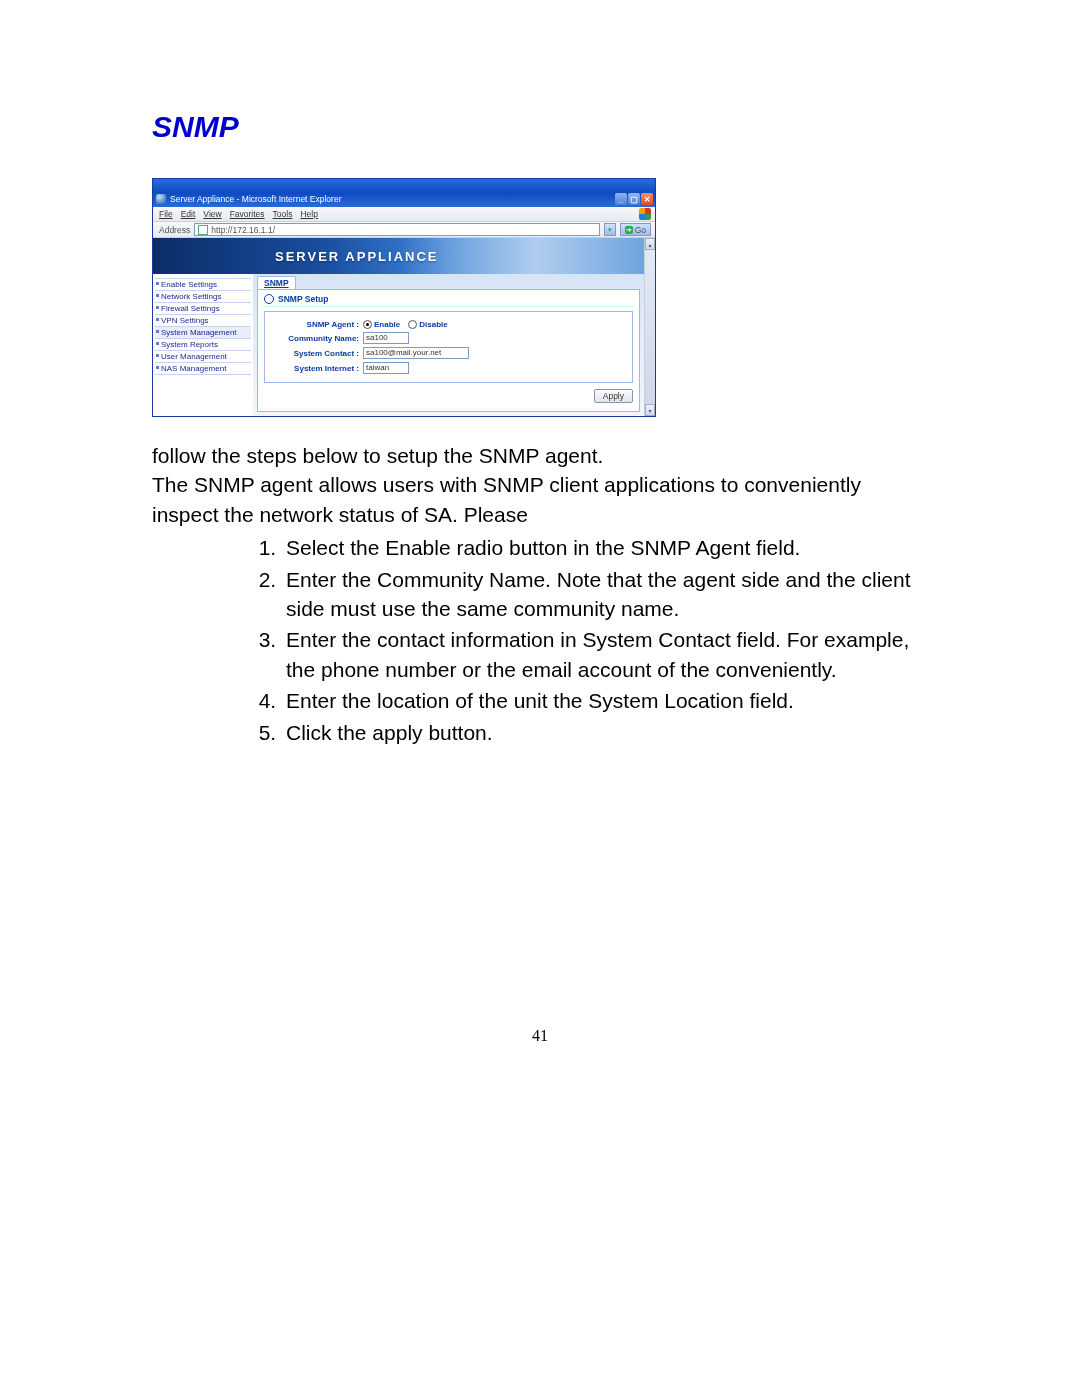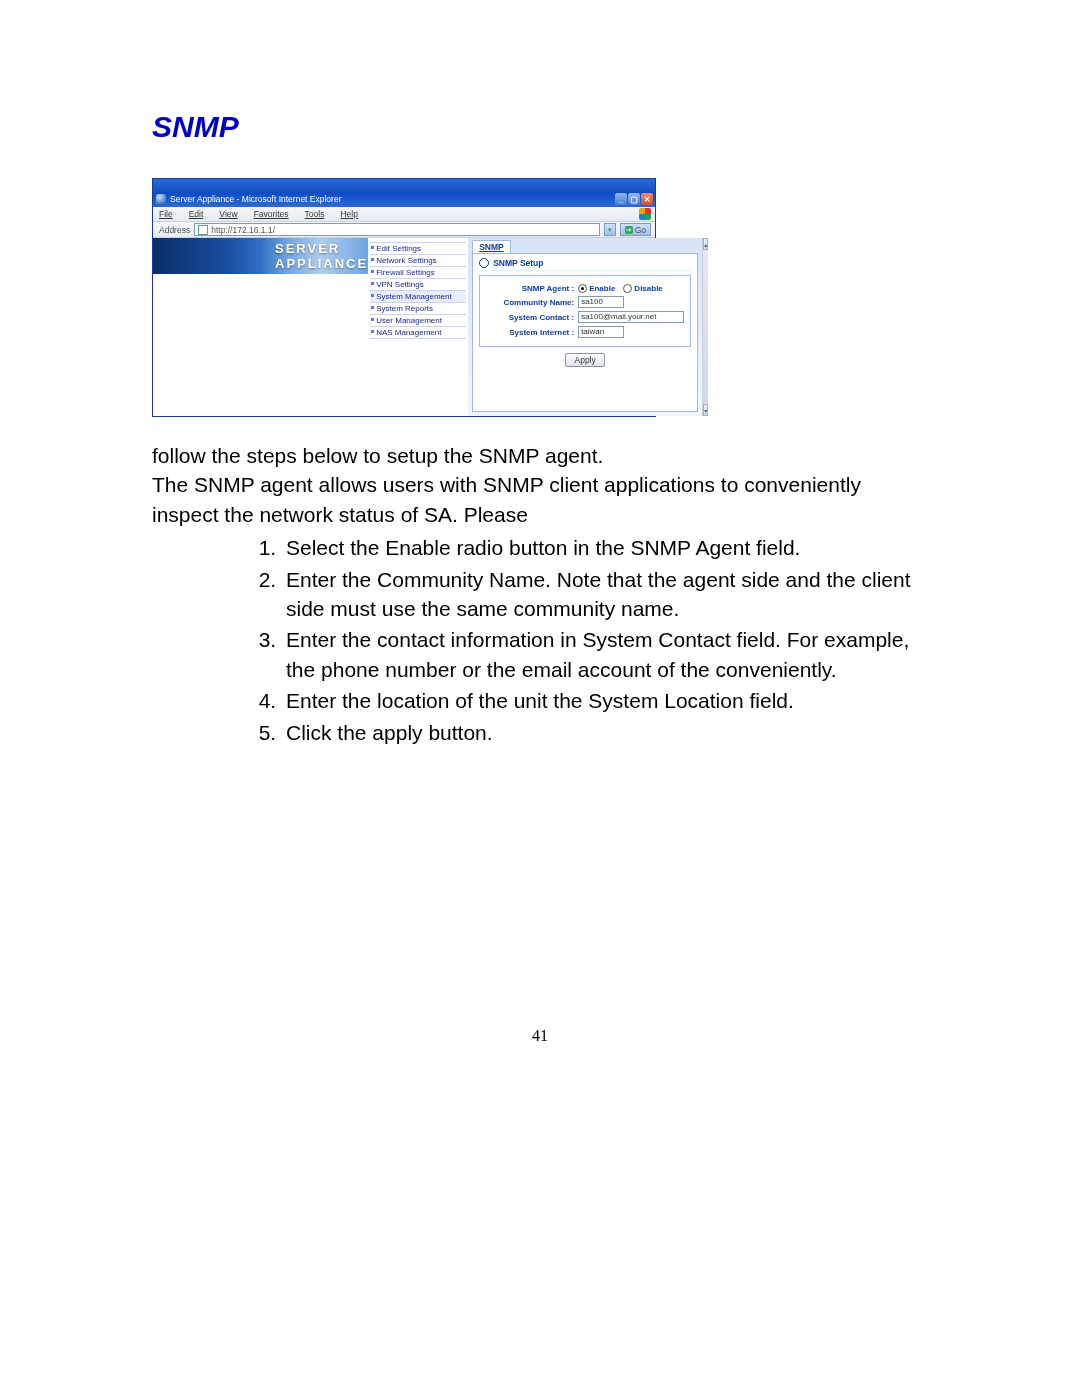--- a/index.html
+++ b/index.html
@@ -44,21 +44,21 @@
   .ie-title-left { display:flex; align-items:center; gap:4px; }
   .ie-globe { width:10px; height:10px; background: radial-gradient(circle at 35% 30%, #bde0ff, #1e5daa); border-radius:2px; }
   .ie-winbtns { display:flex; gap:1px; }
   .ie-btn { width:12px; height:12px; border-radius:2px; display:flex; align-items:center; justify-content:center; font-size:8px; font-weight:bold;}
   .ie-btn.min { background:linear-gradient(#8fb5f0,#4a7fd9); color:#fff;}
   .ie-btn.max { background:linear-gradient(#8fb5f0,#4a7fd9); color:#fff;}
   .ie-btn.close { background:linear-gradient(#f08f6f,#d94a2a); color:#fff;}
   .ie-menubar {
     height: 14px;
     background: linear-gradient(#f7f8fb,#e7eaf2);
-    display:flex; align-items:center; gap:16px;
+    display:flex; align-items:center; gap:8px;
     padding: 0 6px;
     color:#333;
     font-size: 8.5px;
     border-bottom:1px solid #c9cfdc;
     position:relative;
   }
   .ie-menubar .win-flag {
     position:absolute; right:4px; top:1px; width:12px; height:12px;
     background: conic-gradient(from 0deg,#e03131 0 25%,#2f9e44 0 50%,#1c7ed6 0 75%,#f59f00 0 100%);
     border-radius:2px;
@@ -79,21 +79,21 @@
   }
   .ie-addr-field .page-icon { width:8px; height:8px; background:#fff; border:1px solid #5a8; }
   .ie-addr-dd { width:10px; height:11px; background:linear-gradient(#cfe0ff,#9fbdf0); border:1px solid #7f9db9; display:flex;align-items:center;justify-content:center;color:#2a4; font-size:7px;}
   .ie-go { height:11px; padding:0 4px; background:linear-gradient(#cfe0ff,#9fbdf0); border:1px solid #7f9db9; display:flex;align-items:center;gap:2px;}
   .ie-go-arrow { width:8px; height:8px; background:#2fa84f; border-radius:2px; display:flex;align-items:center;justify-content:center;color:#fff;font-size:7px;}
   .ie-content {
     display:flex; height: 178px; position:relative;
   }
   .ie-scroll { width:10px; background:linear-gradient(#e7eaf2,#cfd6e6); border-left:1px solid #c9cfdc; display:flex; flex-direction:column; justify-content:space-between;}
   .ie-scroll .sbtn { height:10px; background:linear-gradient(#eef,#cde); border:1px solid #aab; font-size:6px; display:flex;align-items:center;justify-content:center;color:#557;}
-  .ie-main { flex:1; display:flex; flex-direction:row;}
+  .ie-main { flex:1; display:flex; flex-direction:column;}
   .banner {
     height:36px;
     background: linear-gradient(to right,#0b2d66 0%, #1a4ea0 35%, #2f6fc4 50%, #6fa4e0 62%, #b0cdee 78%, #6fa4e0 100%);
     position:relative;
     color:#fff;
     display:flex; align-items:center;
   }
   .banner-title {
     font-family: "Trebuchet MS", Arial, sans-serif;
     font-size: 13px;
@@ -147,21 +147,21 @@
   }
   .panel-title { color:#0a3c9e; font-weight:bold; font-size:8.5px; display:flex;align-items:center;gap:4px; border-bottom:1px solid #cfe; padding-bottom:2px; margin-bottom:4px;}
   .panel-title .gear { width:8px;height:8px;border:1px solid #0a3c9e;border-radius:50%; position:relative;}
   .form-area { border:1px solid #9fb8e8; padding:5px 6px; }
   .frow { display:flex; align-items:center; font-size:8px; color:#0a3c9e; margin:3px 0;}
   .flabel { width:88px; text-align:right; padding-right:4px; font-weight:bold;}
   .radio { width:7px;height:7px;border:1px solid #555;border-radius:50%;margin-right:2px;display:inline-flex;align-items:center;justify-content:center;}
   .radio.checked:after { content:"";width:3px;height:3px;background:#000;border-radius:50%; }
   .radio-lbl { margin-right:8px; font-weight:bold;}
   .tfield { border:1px solid #7f9db9; height:10px; padding:0 2px; font-size:8px; color:#333; min-width:40px; background:#fff;}
-  .apply-wrap { text-align:center; margin-top:6px;}
+  .apply-wrap { text-align:right; margin-top:6px;}
   .apply-btn {
     display:inline-block;
     padding:1px 8px;
     font-size:8.5px;
     background:linear-gradient(#fefefe,#dfe3ea);
     border:1px solid #8a94ad;
     border-radius:2px;
     color:#333;
   }
   
@@ -230,21 +230,21 @@
         <span>Go</span>
       </span>
     </div>
     <div class="ie-content">
       <div class="ie-main">
         <div class="banner">
           <span class="banner-title">SERVER APPLIANCE</span>
         </div>
         <div class="below">
           <div class="sidebar">
-            <div class="sb-item">Edit Settings</div>
+            <div class="sb-item">Enable Settings</div>
             <div class="sb-item">Network Settings</div>
             <div class="sb-item">Firewall Settings</div>
             <div class="sb-item">VPN Settings</div>
             <div class="sb-item sel">System Management</div>
             <div class="sb-item">System Reports</div>
             <div class="sb-item">User Management</div>
             <div class="sb-item">NAS Management</div>
           </div>
           <div class="content-pane">
             <div class="tab-row">

